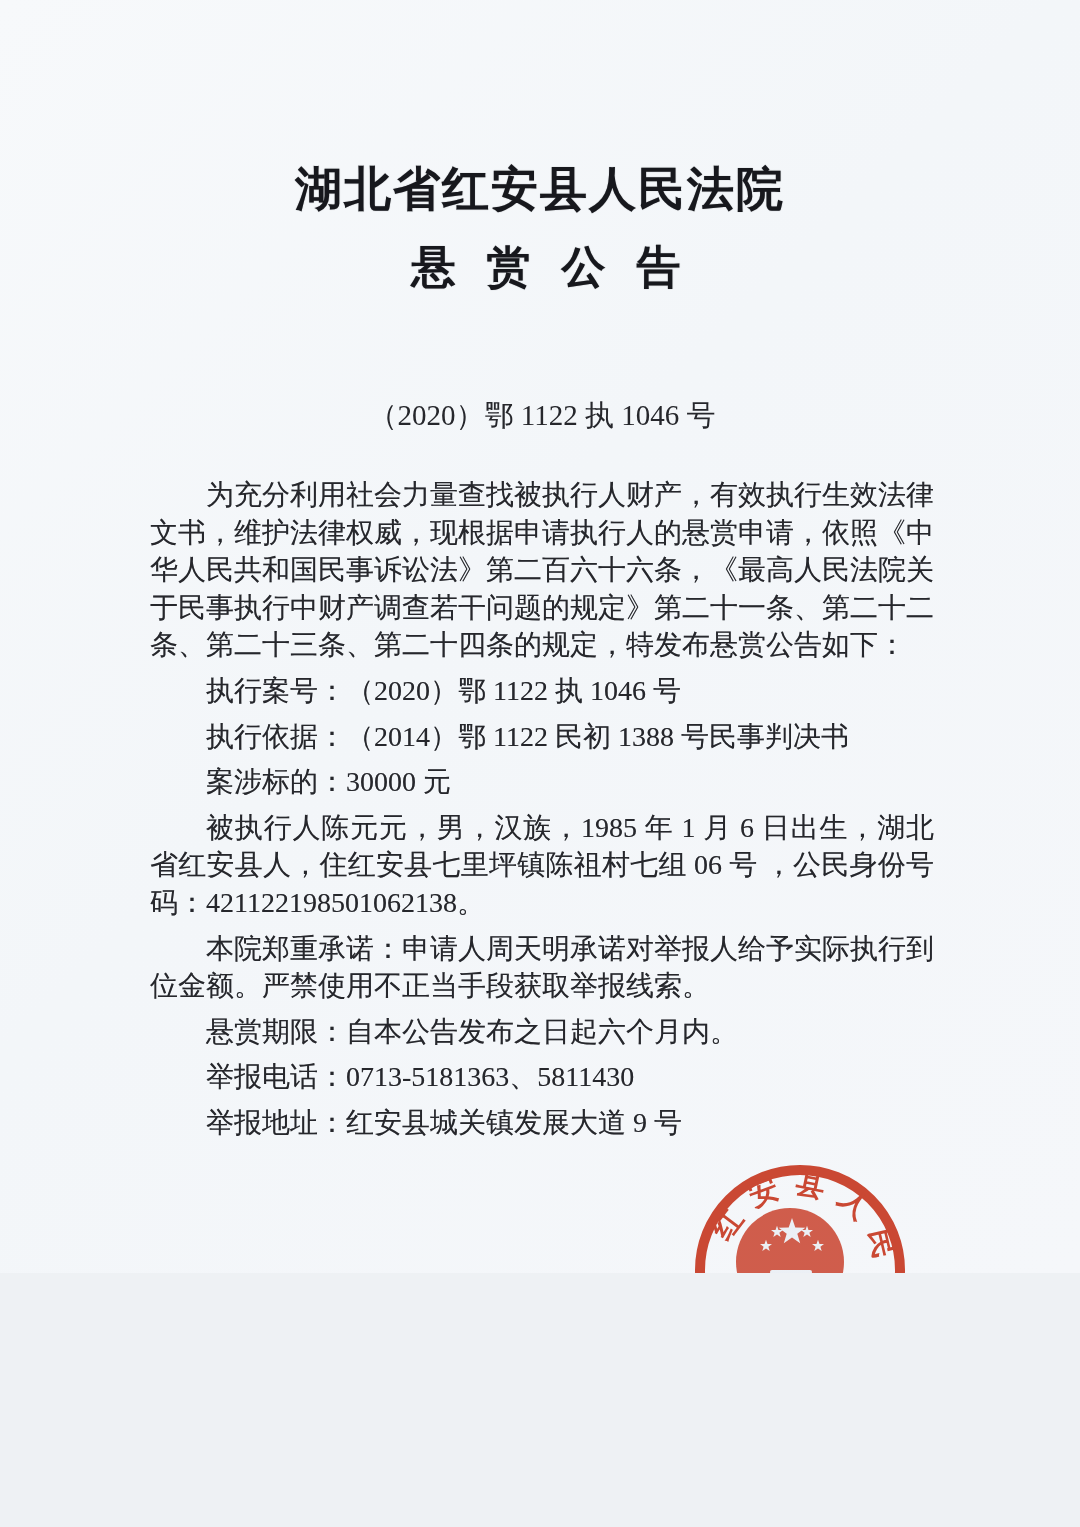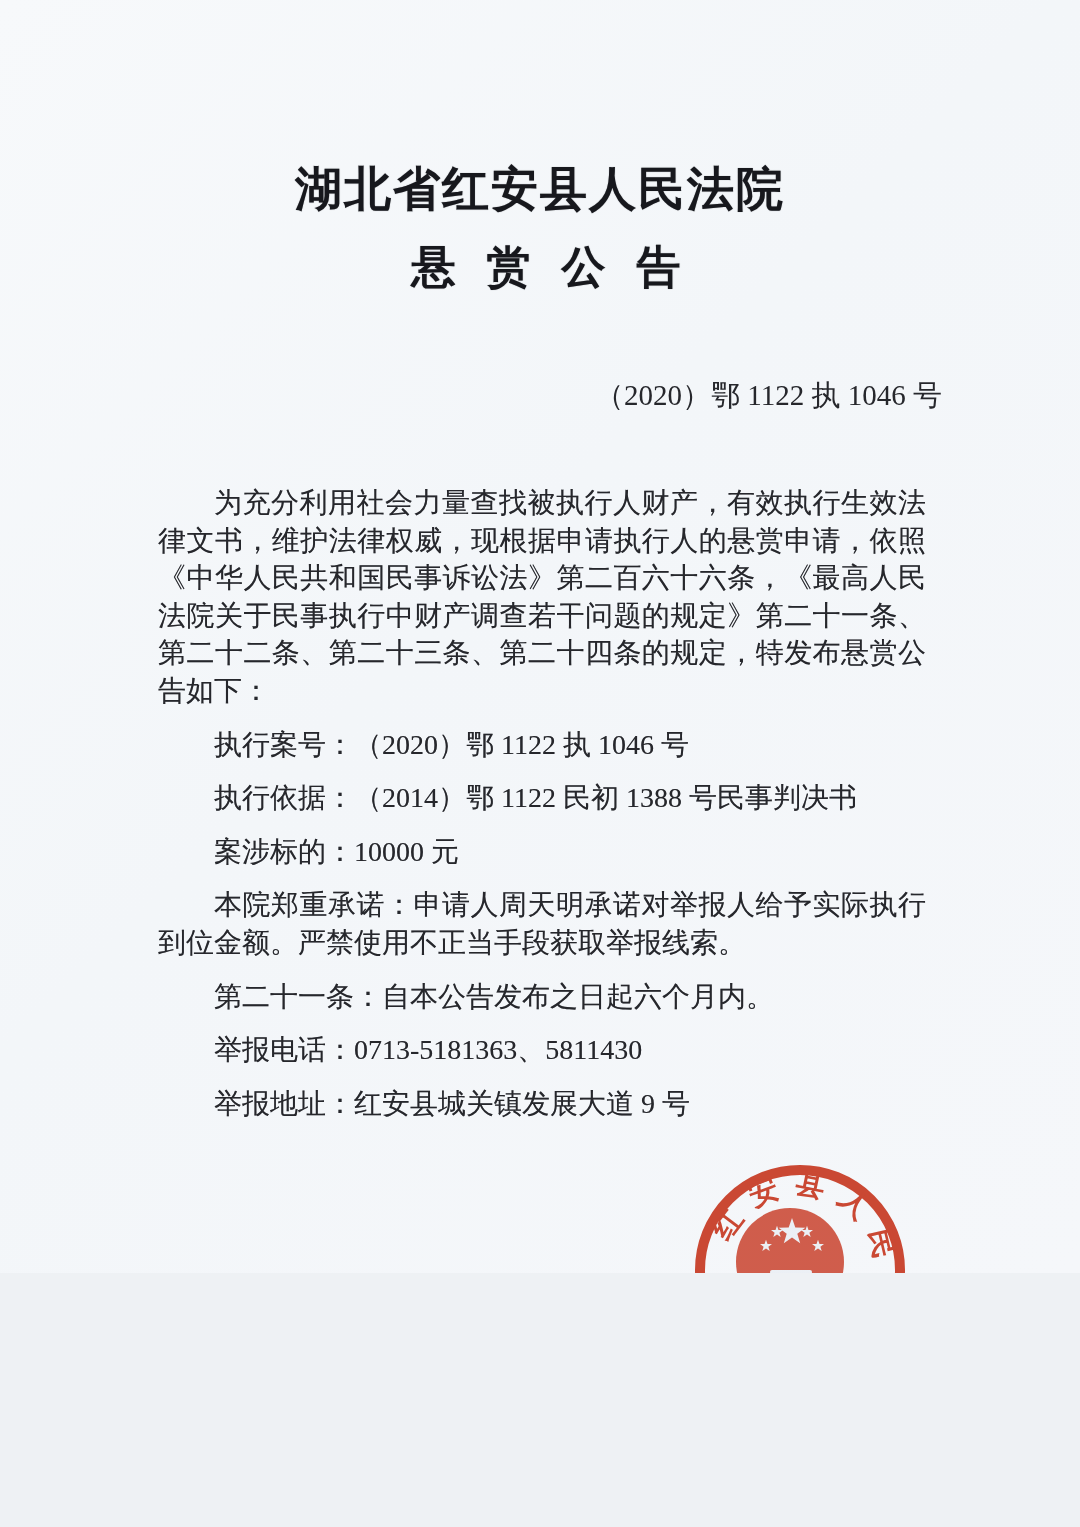--- a/index.html
+++ b/index.html
@@ -29,36 +29,36 @@
     top: 238px; left: 0; width: 1080px;
     text-align: center;
     font-size: 44px; font-weight: bold;
     letter-spacing: 10px;
     color: #17181d;
     text-shadow: 0 0 1px rgba(23,24,29,.45);
     margin-left: 11px;
   }
   .case-number {
     position: absolute;
-    top: 376px; left: 142px; width: 800px;
-    text-align: right;
+    top: 396px; left: 142px; width: 800px;
+    text-align: center;
     font-size: 29px;
     color: #26272c;
   }
   .content {
     position: absolute;
     top: 468px; left: 142px; width: 800px;
     font-size: 28px;
     line-height: 37.6px;
     text-align: justify;
     color: #26272c;
     text-shadow: 0 0 0.6px rgba(38,39,44,.4);
   }
   .content p {
-    margin: 16px;
+    margin: 8px;
     text-indent: 2em;
   }
   .signature {
     position: absolute;
     top: 1314px; left: 648px; width: 300px;
     text-align: center;
     color: #2a2b30;
   }
   .signature .sig-court {
     font-size: 30px; letter-spacing: 1px;
@@ -93,23 +93,24 @@
   <div class="court-title">湖北省红安县人民法院</div>
 
   <div class="notice-title">悬 赏 公 告</div>
 
   <div class="case-number">（2020）鄂 1122 执 1046 号</div>
 
   <div class="content">
     <p>为充分利用社会力量查找被执行人财产，有效执行生效法律文书，维护法律权威，现根据申请执行人的悬赏申请，依照《中华人民共和国民事诉讼法》第二百六十六条，《最高人民法院关于民事执行中财产调查若干问题的规定》第二十一条、第二十二条、第二十三条、第二十四条的规定，特发布悬赏公告如下：</p>
     <p>执行案号：（2020）鄂 1122 执 1046 号</p>
     <p>执行依据：（2014）鄂 1122 民初 1388 号民事判决书</p>
-    <p>案涉标的：10000 元</p>
+    <p>案涉标的：30000 元</p>
+    <p>被执行人陈元元，男，汉族，1985 年 1 月 6 日出生，湖北省红安县人，住红安县七里坪镇陈祖村七组 06 号 ，公民身份号码：421122198501062138。</p>
     <p>本院郑重承诺：申请人周天明承诺对举报人给予实际执行到位金额。严禁使用不正当手段获取举报线索。</p>
-    <p>第二十一条：自本公告发布之日起六个月内。</p>
+    <p>悬赏期限：自本公告发布之日起六个月内。</p>
     <p>举报电话：0713-5181363、5811430</p>
     <p>举报地址：红安县城关镇发展大道 9 号</p>
   </div>
 
   <div class="signature">
     <div class="sig-court">湖北省红安县人民法院</div>
     <div class="sig-date">二〇二六年三月十八日</div>
   </div>
 
   <div class="seal">

